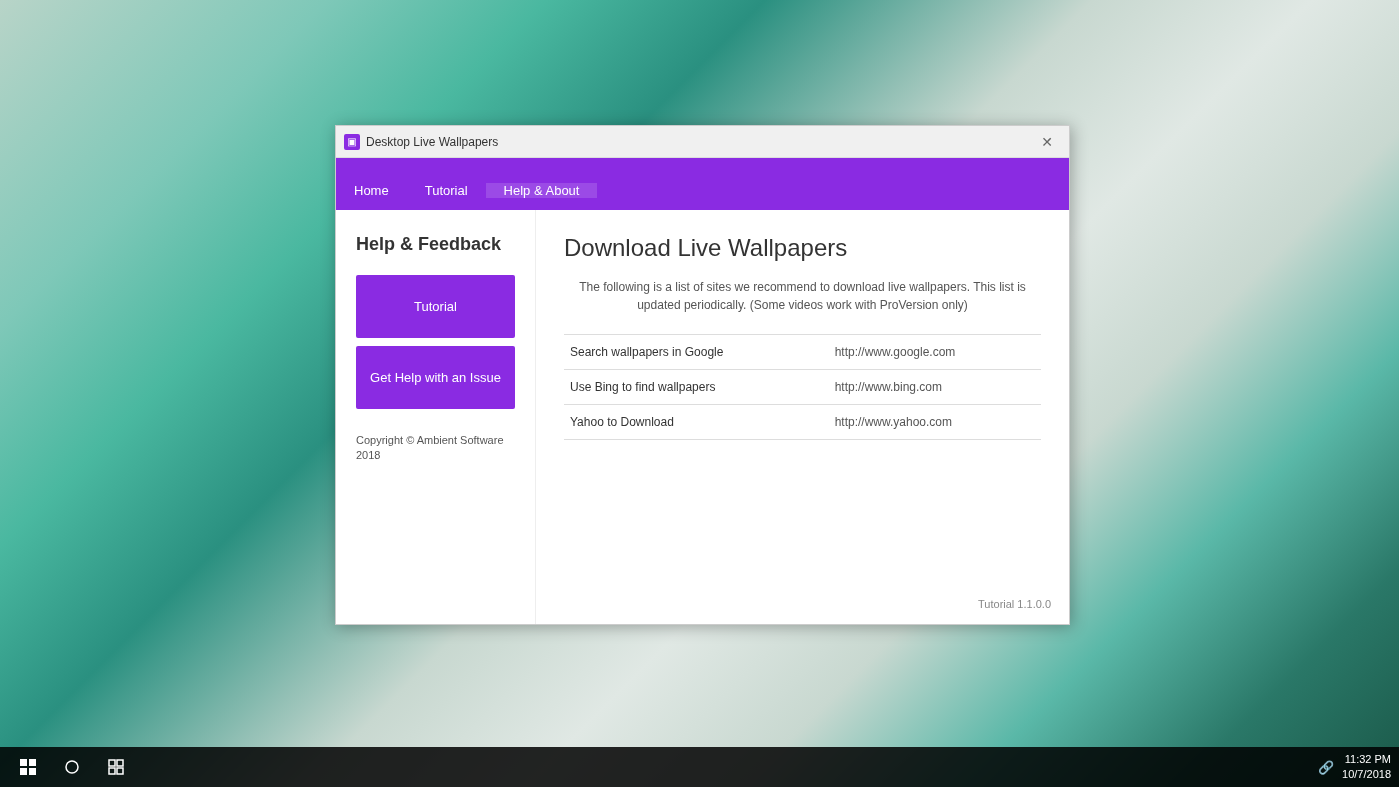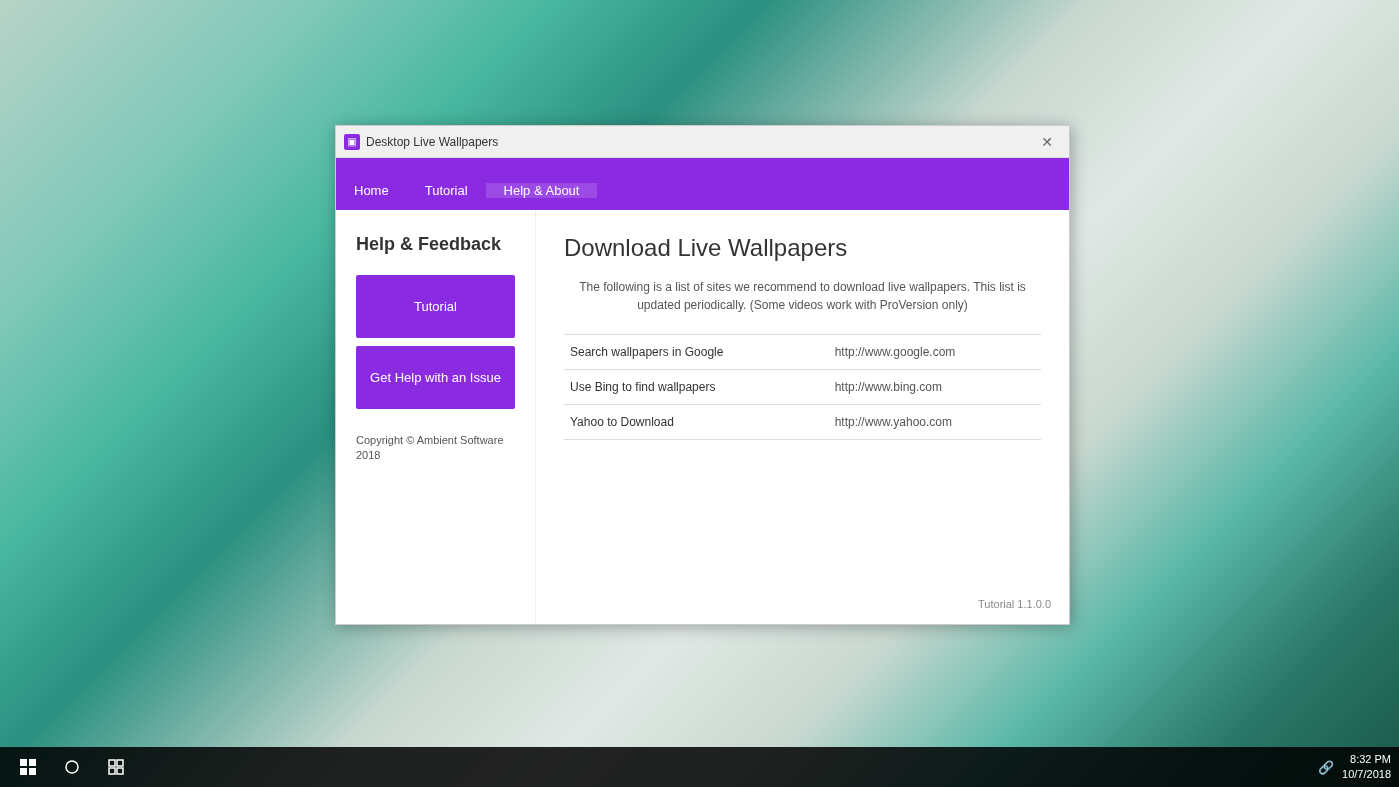--- a/index.html
+++ b/index.html
@@ -373,17 +373,17 @@
         <rect x="9" y="9" width="6" height="6"></rect>
       </svg>
     </div>
   </div>
 
   <div class="taskbar-right">
     <div class="taskbar-icon-area">
       <span style="font-size:13px;">🔗</span>
     </div>
     <div class="taskbar-clock">
-      <div>8:32 PM</div>
+      <div>11:32 PM</div>
       <div>10/7/2018</div>
     </div>
   </div>
 </div>
 
 </body></html>

